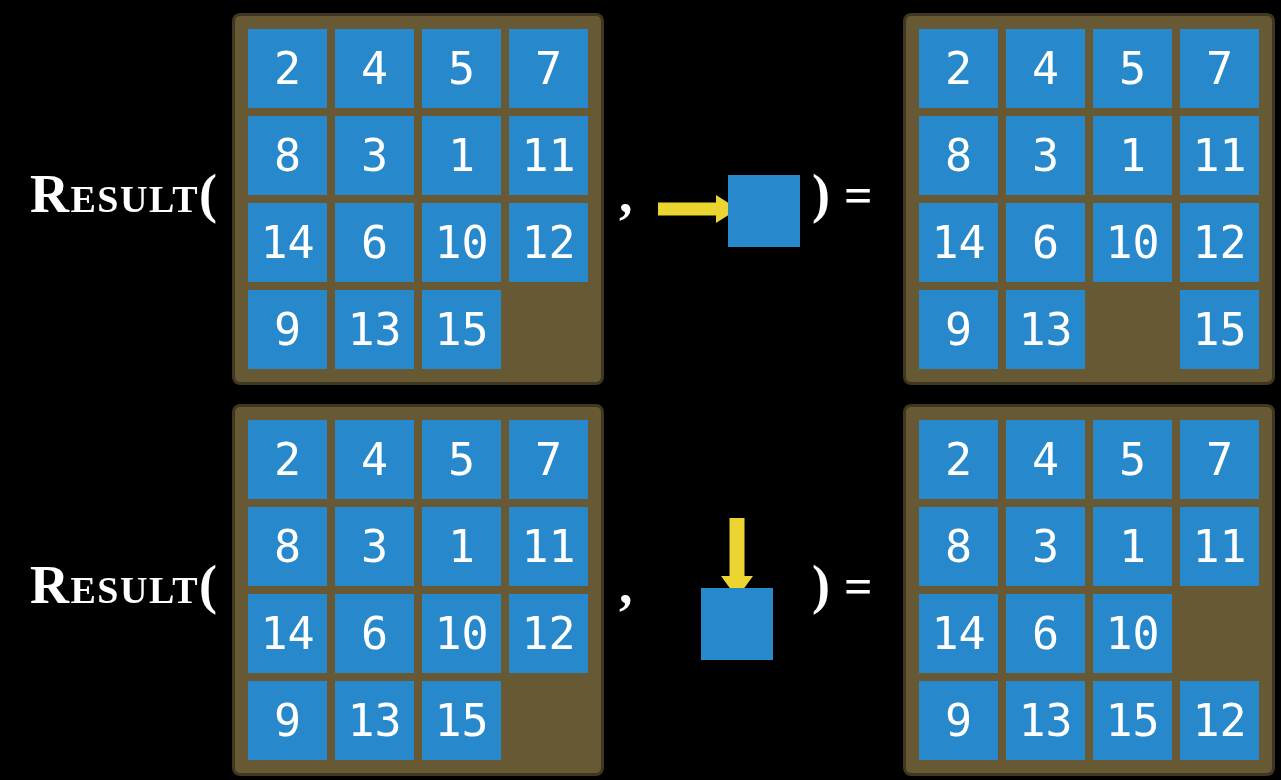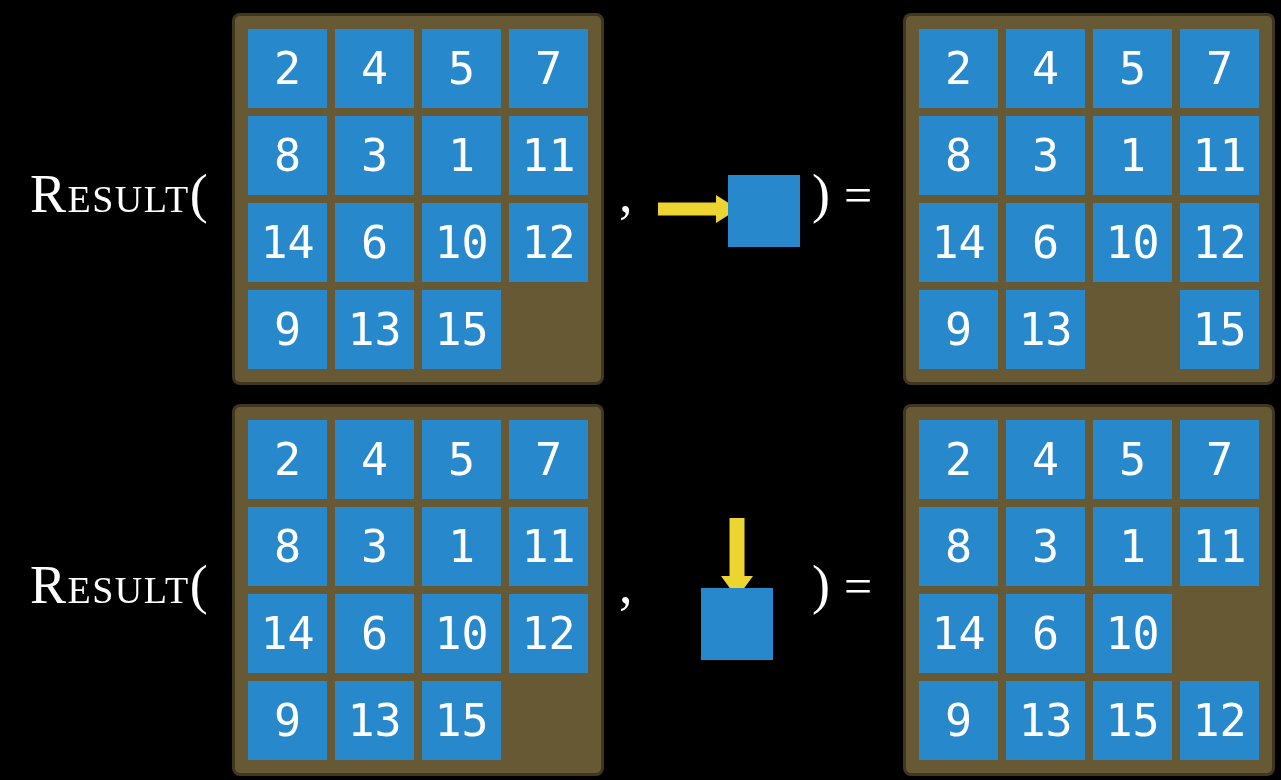--- a/index.html
+++ b/index.html
@@ -14,20 +14,21 @@
   .row { position: absolute; inset: 0; --dy: 0px; }
   .row.second { --dy: 391px; }
 
   
   .func-label, .comma, .close-eq {
     position: absolute;
     color: var(--white, #fff);
     font-size: 54px;
     line-height: 48px;
     white-space: nowrap;
+    font-weight: bold;
   }
   .func-label {
     left: 30px;
     top: calc(170px + var(--dy));
     font-variant: small-caps;
     letter-spacing: 1.5px;
   }
   .comma { left: 619px; top: calc(170px + var(--dy)); }
   .close-eq { left: 812px; top: calc(170px + var(--dy)); }
   .close-eq .eq { margin-left: 14px; font-size: 50px; }

